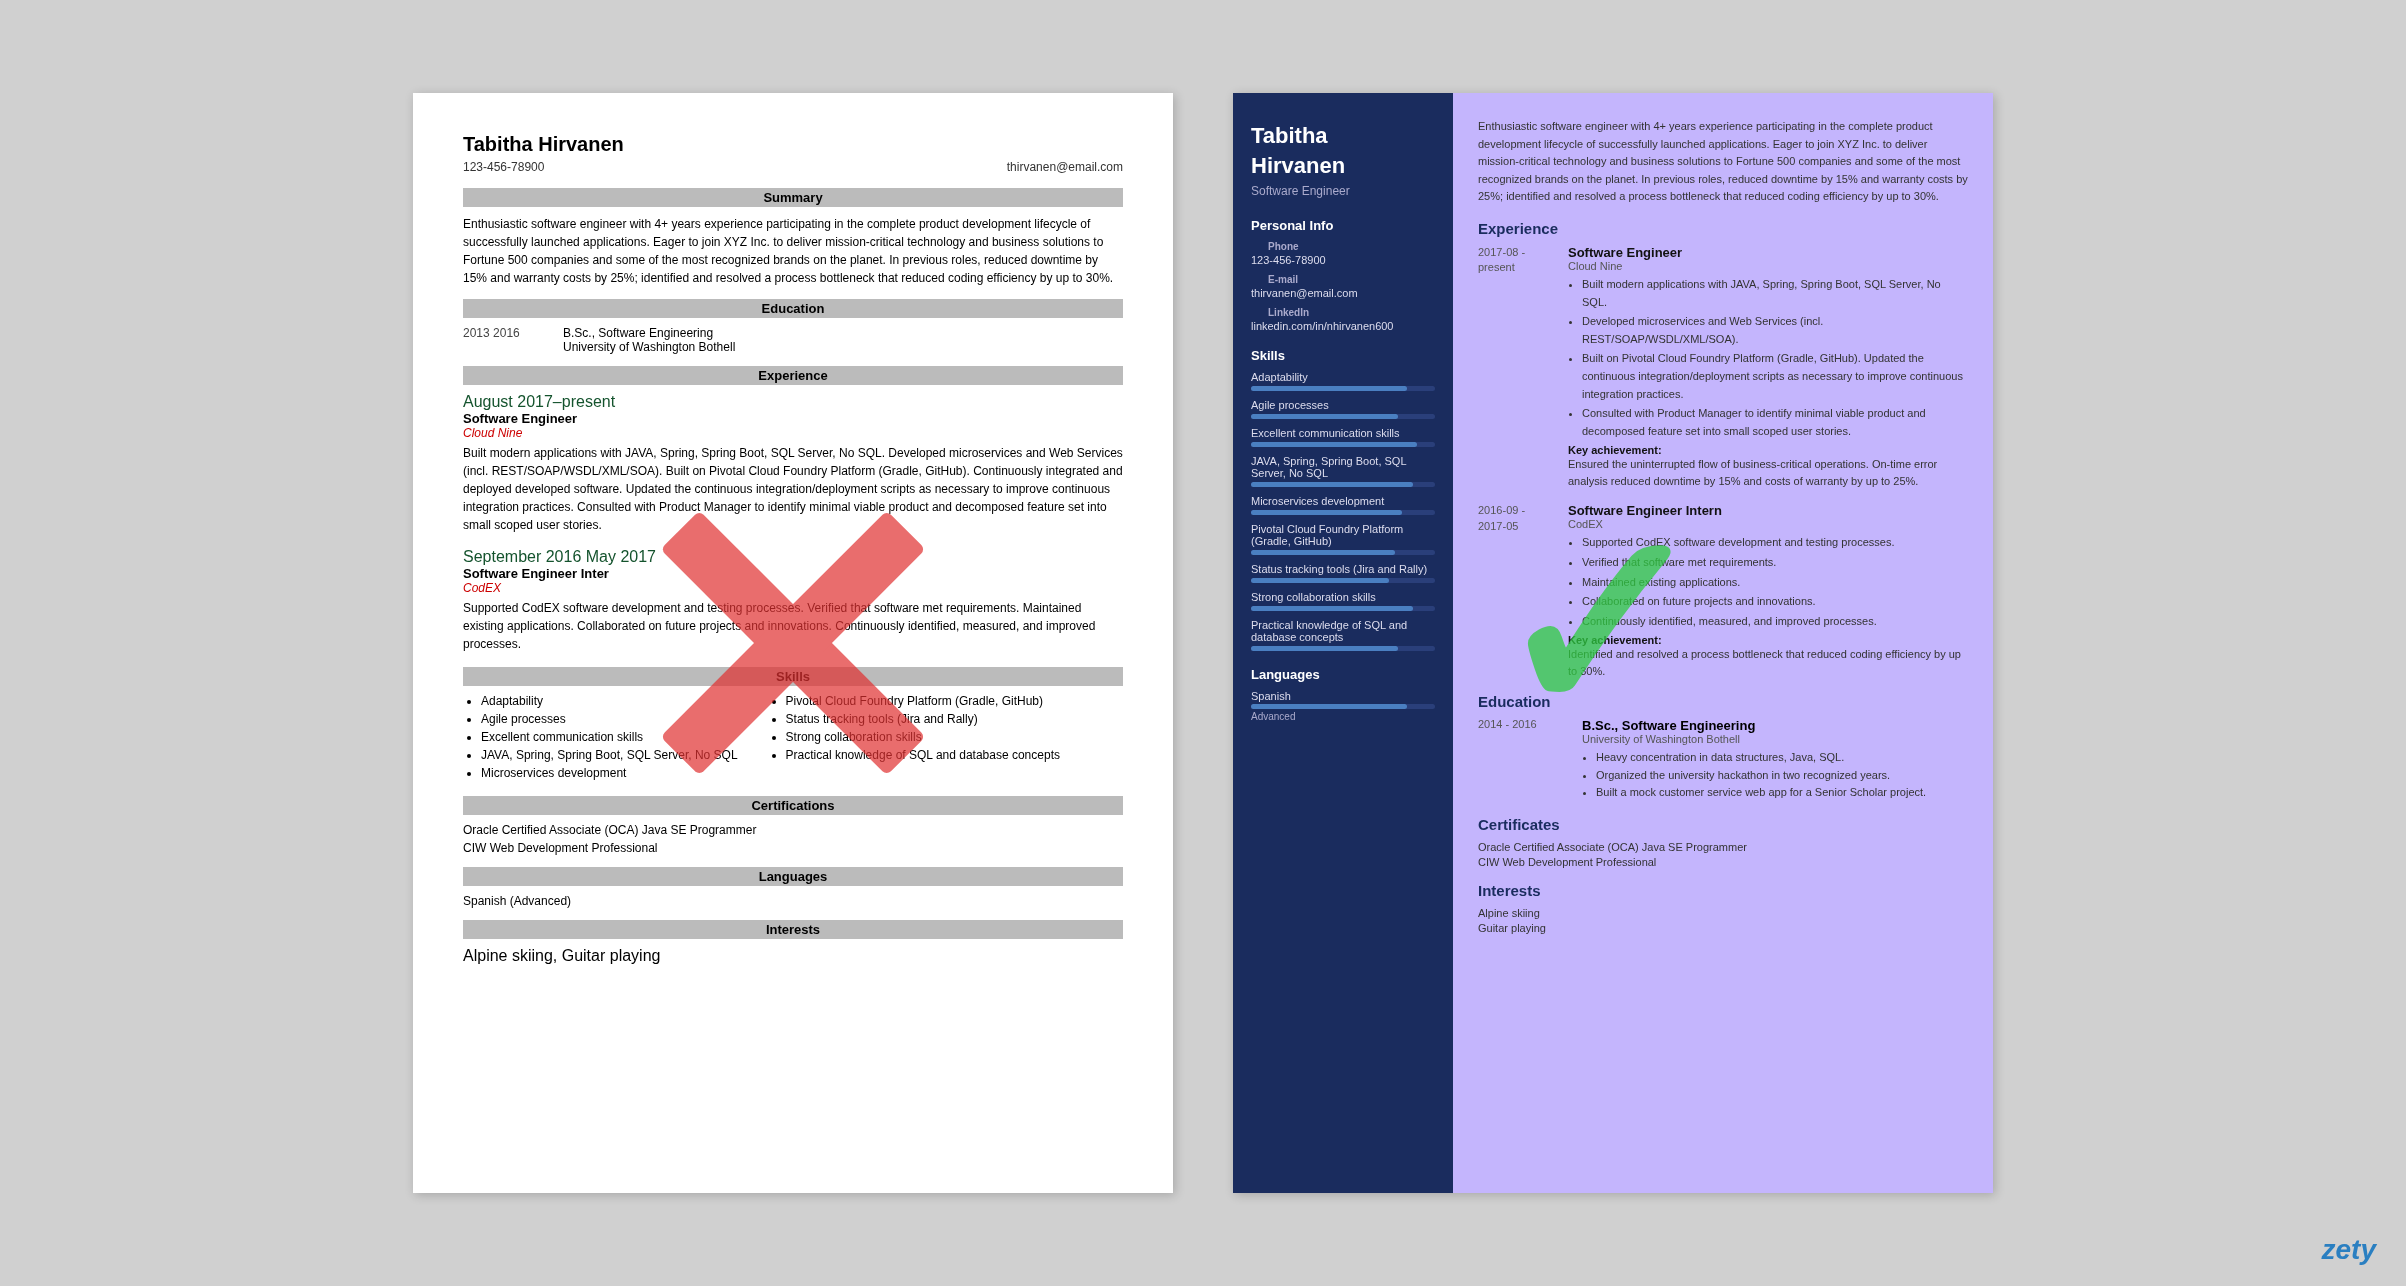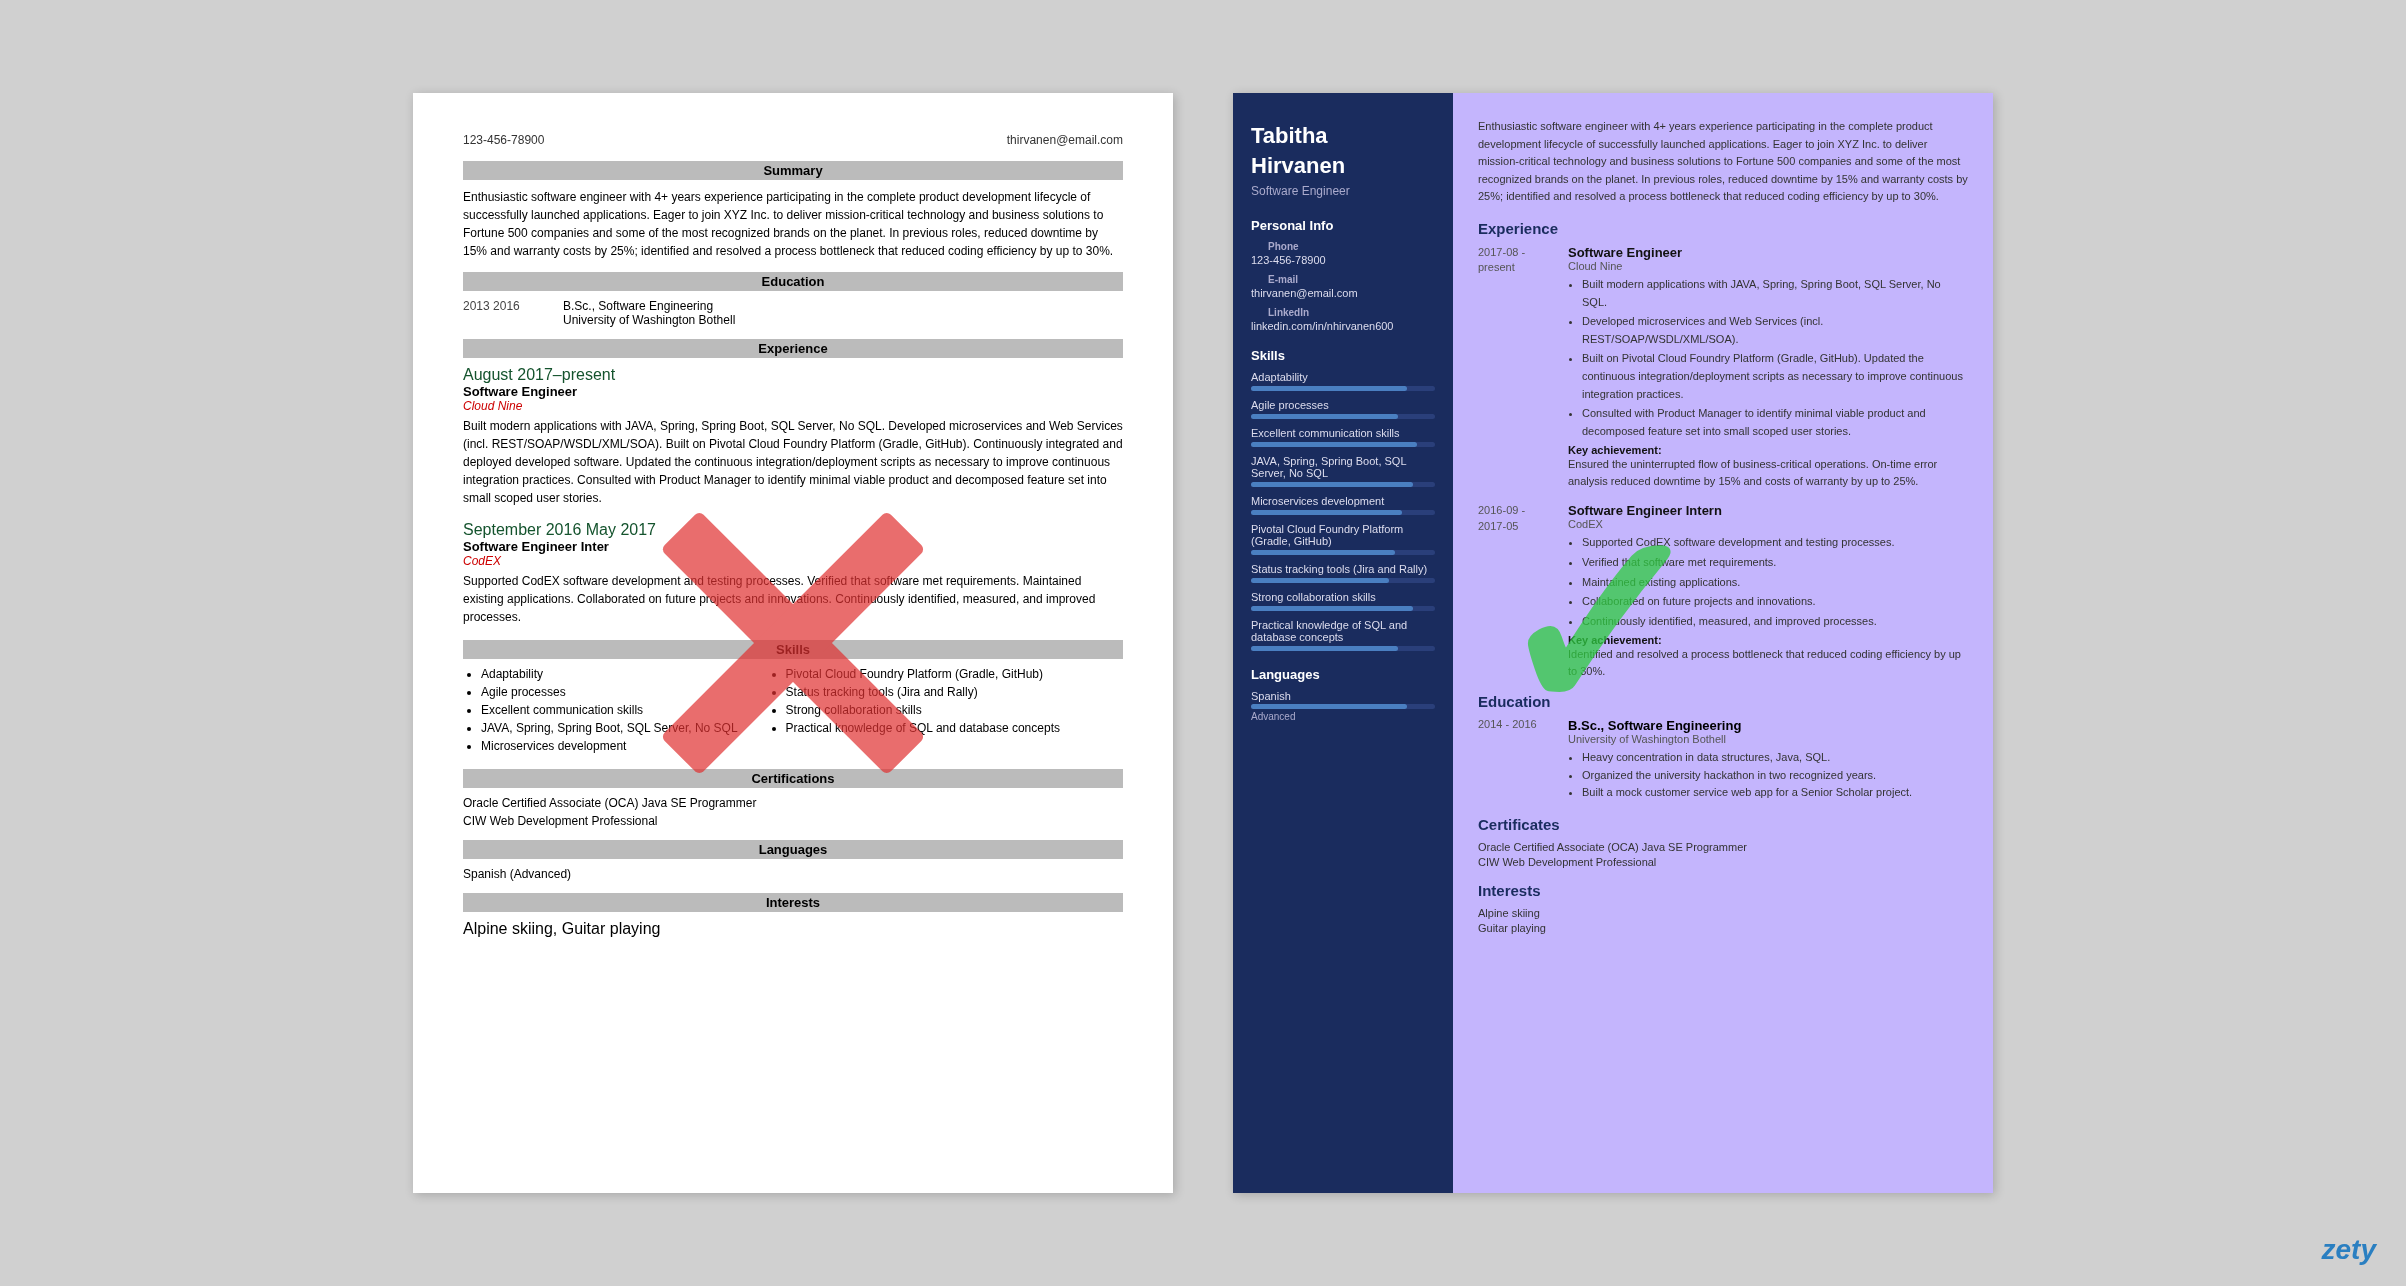--- a/index.html
+++ b/index.html
@@ -321,21 +321,21 @@
     }
 
     .key-achievement-text {
       font-size: 11px;
       color: #333;
       line-height: 1.5;
     }
 
     .edu-right-block {
       display: flex;
-      gap: 10px;
+      gap: 24px;
       margin-bottom: 10px;
     }
 
     .edu-right-date {
       font-size: 11px;
       color: #555;
       min-width: 80px;
     }
 
     .edu-right-details { flex: 1; }
@@ -376,20 +376,21 @@
 </head>
 <body>
 
 <div class="main-container">
 
   <div class="resume-left">
     <div class="bad-overlay">
       <div class="x-mark"></div>
     </div>
 
+    <div class="resume-name">Tabitha Hirvanen</div>
     <div class="resume-contact">
       <span>123-456-78900</span>
       <span>thirvanen@email.com</span>
     </div>
 
     <div class="section-header">Summary</div>
     <p class="exp-desc">Enthusiastic software engineer with 4+ years experience participating in the complete product development lifecycle of successfully launched applications. Eager to join XYZ Inc. to deliver mission-critical technology and business solutions to Fortune 500 companies and some of the most recognized brands on the planet. In previous roles, reduced downtime by 15% and warranty costs by 25%; identified and resolved a process bottleneck that reduced coding efficiency by up to 30%.</p>
 
     <div class="section-header">Education</div>
     <div class="edu-row">

